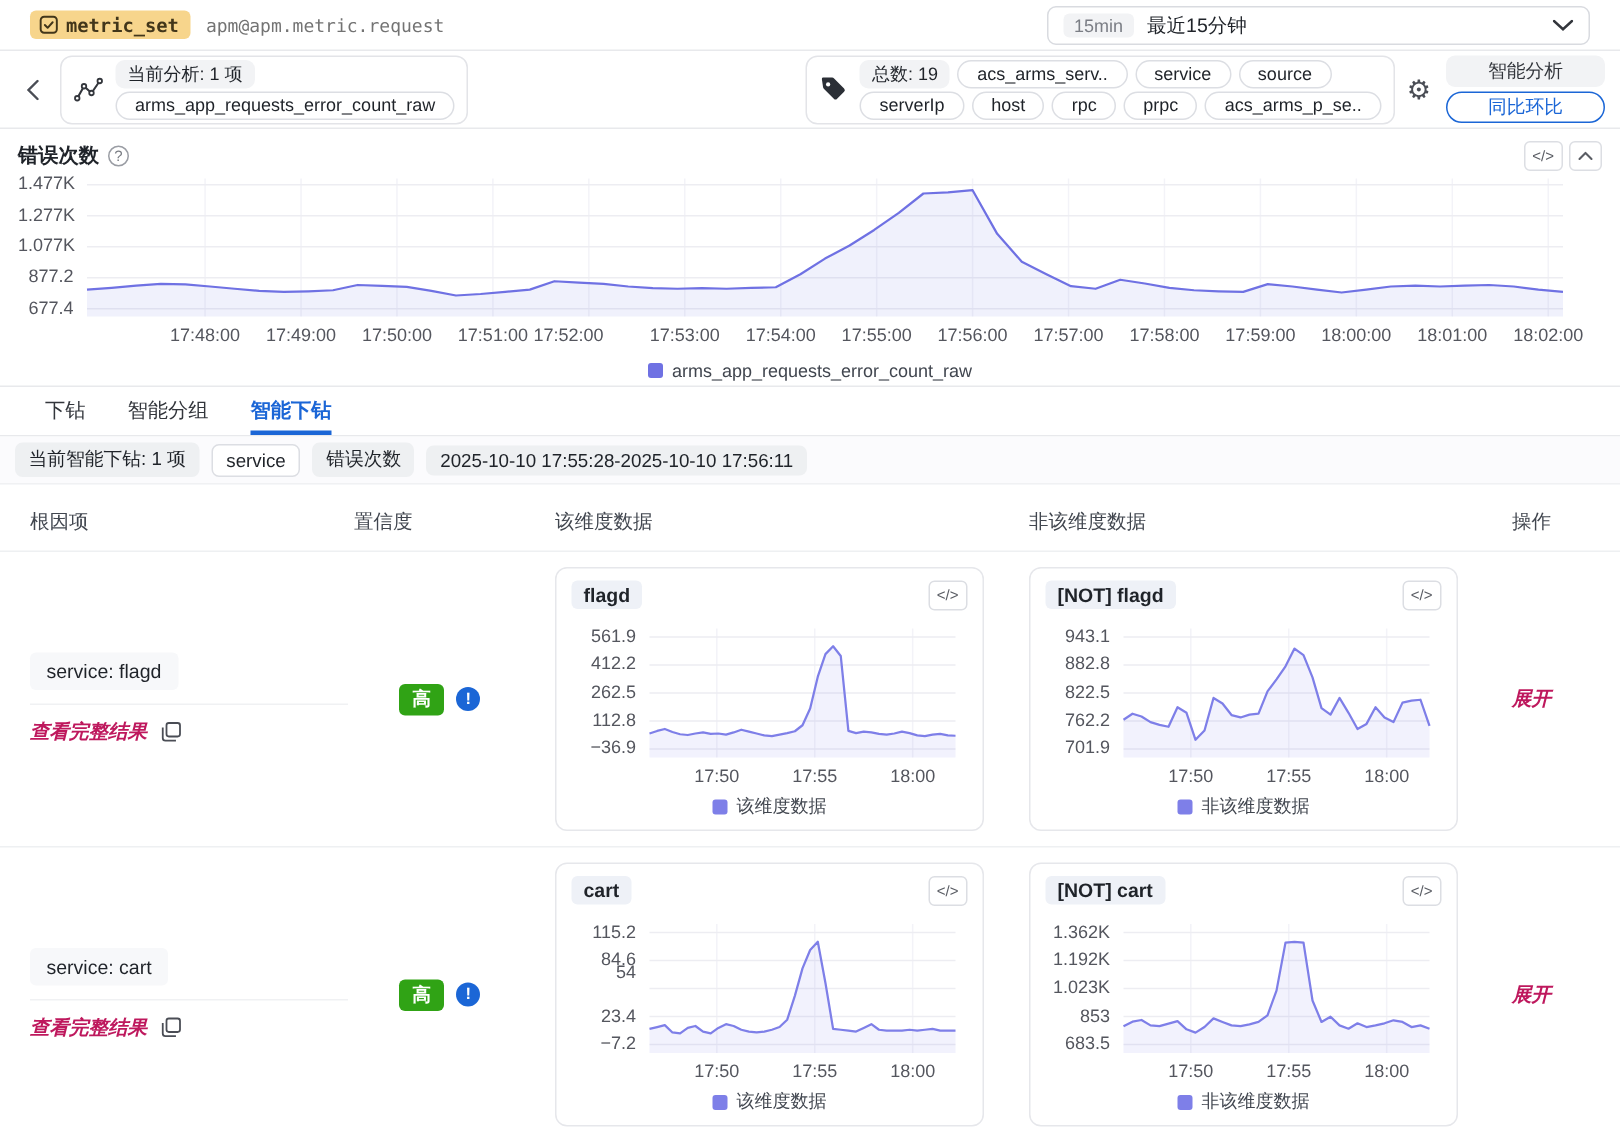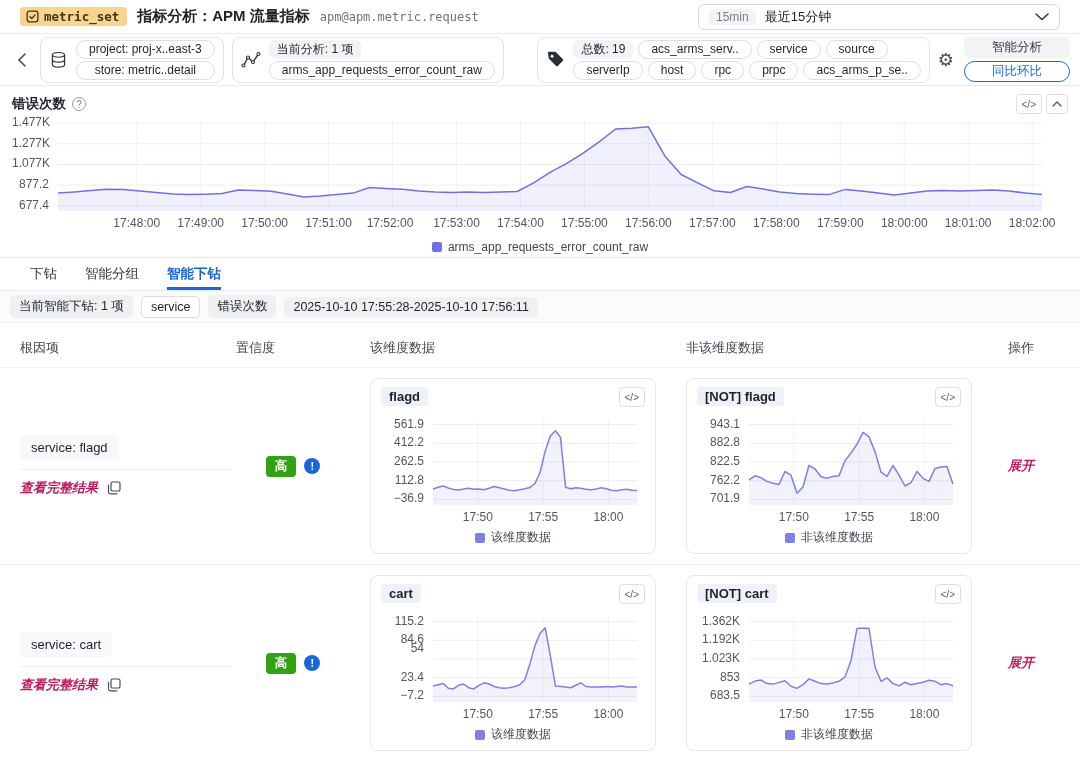--- a/index.html
+++ b/index.html
@@ -98,48 +98,36 @@
 <body>
 
 <div class="topbar">
   <span class="metric-badge mono">
     <svg width="13" height="13" viewBox="0 0 14 14">
       <rect x="1.2" y="1.2" width="11.6" height="11.6" rx="2.5" fill="none" stroke="#42361a" stroke-width="1.4"></rect>
       <path d="M4.2 7.2 l2 2 l3.6 -4" fill="none" stroke="#42361a" stroke-width="1.4" stroke-linecap="round" stroke-linejoin="round"></path>
     </svg>
     <span>metric_set</span>
   </span>
-  <span class="topbar-title">指标分析：APM 流量指标</span>
   <span class="topbar-sub mono">apm@apm.metric.request</span>
   <div class="time-select">
     <span class="time-badge">15min</span>
     <span class="time-label">最近15分钟</span>
     <svg width="14" height="8" viewBox="0 0 14 8">
       <path d="M1 1 l6 5.5 L13 1" fill="none" stroke="#33363c" stroke-width="1.6" stroke-linecap="round"></path>
     </svg>
   </div>
 </div>
 
 <div class="toolbar">
   <span class="icon-btn">
     <svg width="9" height="14" viewBox="0 0 9 14">
       <path d="M8 1 L2 7 l6 6" fill="none" stroke="#4a4d55" stroke-width="1.6" stroke-linecap="round"></path>
     </svg>
   </span>
-  <div class="group">
-    <svg width="19" height="20" viewBox="0 0 20 20">
-      <ellipse cx="10" cy="4.6" rx="6.4" ry="2.5" fill="none" stroke="#33363c" stroke-width="1.3"></ellipse>
-      <path d="M3.6 4.6 v10.4 c0 1.4 2.9 2.5 6.4 2.5 s6.4 -1.1 6.4 -2.5 V4.6" fill="none" stroke="#33363c" stroke-width="1.3"></path>
-      <path d="M3.6 9.8 c0 1.4 2.9 2.5 6.4 2.5 s6.4 -1.1 6.4 -2.5" fill="none" stroke="#33363c" stroke-width="1.3"></path>
-    </svg>
-    <span class="stack">
-      <span class="pill">project: proj-x..east-3</span>
-      <span class="pill">store: metric..detail</span>
-    </span>
-  </div>
   <div class="group">
     <svg width="20" height="18" viewBox="0 0 20 18">
       <path d="M2.5 14.5 L7 6.5 L12 11 L17.5 3" fill="none" stroke="#33363c" stroke-width="1.4" stroke-linejoin="round"></path>
       <circle cx="2.5" cy="14.5" r="1.5" fill="#fff" stroke="#33363c" stroke-width="1.2"></circle>
       <circle cx="7" cy="6.5" r="1.5" fill="#fff" stroke="#33363c" stroke-width="1.2"></circle>
       <circle cx="12" cy="11" r="1.5" fill="#fff" stroke="#33363c" stroke-width="1.2"></circle>
       <circle cx="17.5" cy="3" r="1.5" fill="#fff" stroke="#33363c" stroke-width="1.2"></circle>
     </svg>
     <span class="stack" style="align-items:flex-start;">
       <span class="gpill">当前分析: 1 项</span>
@@ -209,21 +197,21 @@
         <line x1="46" y1="49.48314606741573" x2="1030" y2="49.48314606741573" stroke="#ededf2"></line>
         <line x1="46" y1="70.13662921348313" x2="1030" y2="70.13662921348313" stroke="#ededf2"></line>
         <line x1="46" y1="90.79011235955056" x2="1030" y2="90.79011235955056" stroke="#ededf2"></line>
         <polygon points="46.0,96.0 46.0,78.1 62.4,76.9 78.8,75.4 95.2,74.2 111.6,74.6 128.0,76.0 144.4,77.5 160.8,78.9 177.2,79.6 193.6,79.2 210.0,78.5 226.4,75.0 242.8,75.6 259.2,76.3 275.6,78.9 292.0,82.0 308.4,81.0 324.8,79.6 341.2,78.1 357.6,72.5 374.0,73.4 390.4,74.2 406.8,76.0 423.2,77.1 439.6,77.5 456.0,77.1 472.4,77.5 488.8,76.9 505.2,76.5 521.6,67.8 538.0,57.4 554.4,48.7 570.8,38.3 587.2,26.9 603.6,14.0 620.0,13.2 636.4,11.8 652.8,40.9 669.2,59.5 685.6,67.8 702.0,75.8 718.4,77.5 734.8,71.5 751.2,74.0 767.6,76.9 784.0,78.5 800.4,79.2 816.8,79.6 833.2,74.4 849.6,76.0 866.0,78.1 882.4,80.0 898.8,78.1 915.2,76.0 931.6,75.4 948.0,76.0 964.4,75.4 980.8,75.0 997.2,76.0 1013.6,78.1 1030.0,79.6 1030.0,96.0" fill="rgba(111,113,227,0.10)"></polygon>
         <polyline points="46.0,78.1 62.4,76.9 78.8,75.4 95.2,74.2 111.6,74.6 128.0,76.0 144.4,77.5 160.8,78.9 177.2,79.6 193.6,79.2 210.0,78.5 226.4,75.0 242.8,75.6 259.2,76.3 275.6,78.9 292.0,82.0 308.4,81.0 324.8,79.6 341.2,78.1 357.6,72.5 374.0,73.4 390.4,74.2 406.8,76.0 423.2,77.1 439.6,77.5 456.0,77.1 472.4,77.5 488.8,76.9 505.2,76.5 521.6,67.8 538.0,57.4 554.4,48.7 570.8,38.3 587.2,26.9 603.6,14.0 620.0,13.2 636.4,11.8 652.8,40.9 669.2,59.5 685.6,67.8 702.0,75.8 718.4,77.5 734.8,71.5 751.2,74.0 767.6,76.9 784.0,78.5 800.4,79.2 816.8,79.6 833.2,74.4 849.6,76.0 866.0,78.1 882.4,80.0 898.8,78.1 915.2,76.0 931.6,75.4 948.0,76.0 964.4,75.4 980.8,75.0 997.2,76.0 1013.6,78.1 1030.0,79.6" fill="none" stroke="#6f71e3" stroke-width="1.5" stroke-linejoin="round"></polyline>
       </svg>
       <div class="xlab" style="left: 124.72px; top: 101px;">17:48:00</div>
       <div class="xlab" style="left: 188.68px; top: 101px;">17:49:00</div>
       <div class="xlab" style="left: 252.64px; top: 101px;">17:50:00</div>
       <div class="xlab" style="left: 316.6px; top: 101px;">17:51:00</div>
-      <div class="xlab" style="left: 378px; top: 101px;">17:52:00</div>
+      <div class="xlab" style="left: 367px; top: 101px;">17:52:00</div>
       <div class="xlab" style="left: 444.52px; top: 101px; text-align: right;">17:53:00</div>
       <div class="xlab" style="left: 508.48px; top: 101px;">17:54:00</div>
       <div class="xlab" style="left: 572.44px; top: 101px;">17:55:00</div>
       <div class="xlab" style="left: 636.4px; top: 101px;">17:56:00</div>
       <div class="xlab" style="left: 700.36px; top: 101px;">17:57:00</div>
       <div class="xlab" style="left: 764.32px; top: 101px;">17:58:00</div>
       <div class="xlab" style="left: 828.28px; top: 101px;">17:59:00</div>
       <div class="xlab" style="left: 892.24px; top: 101px;">18:00:00</div>
       <div class="xlab" style="left: 956.2px; top: 101px;">18:01:00</div>
       <div class="xlab" style="left: 1020.16px; top: 101px;">18:02:00</div>

